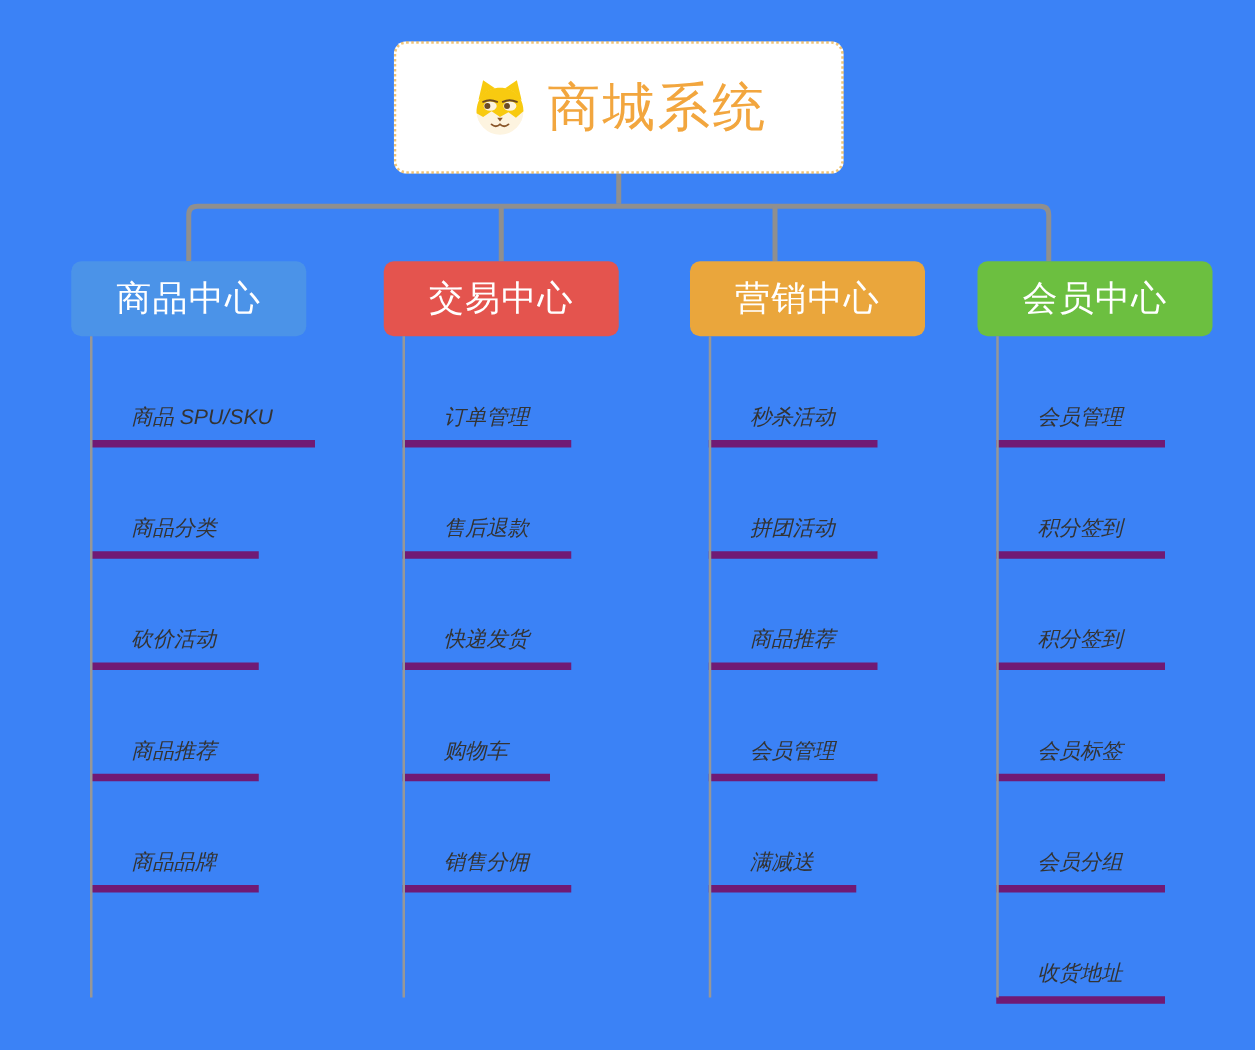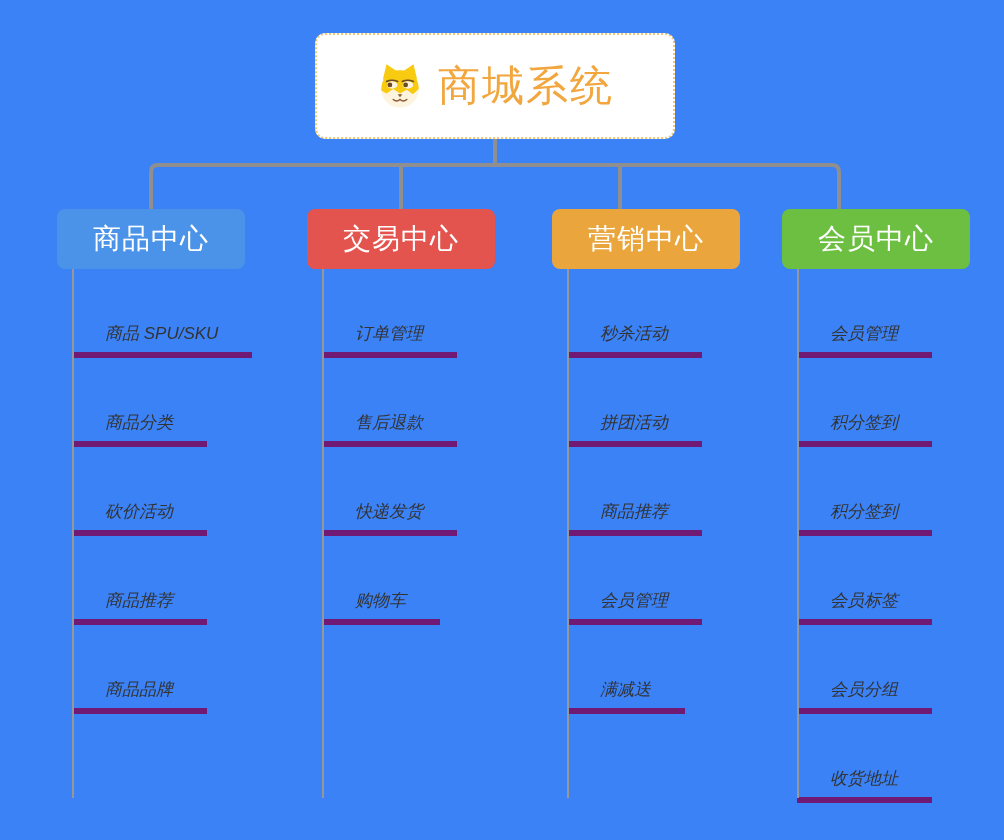--- a/index.html
+++ b/index.html
@@ -150,20 +150,23 @@
         </div>
       <div class="leaf-row">
         <span class="leaf-node">售后退款</span>
         </div>
       <div class="leaf-row">
         <span class="leaf-node">快递发货</span>
         </div>
       <div class="leaf-row">
         <span class="leaf-node">购物车</span>
         </div>
+      <div class="leaf-row">
+        <span class="leaf-node">销售分佣</span>
+        </div>
     </div>
   </div>
 
   <div class="column" style="left:552px">
     <div class="branch" style="background-color: rgb(234, 166, 60);">营销中心</div>
     <div class="leaves">
       <div class="trunk" style="background-color: rgb(151, 151, 151);"></div>
       <div class="leaf-row">
         <span class="leaf-node">秒杀活动</span>
         </div>

